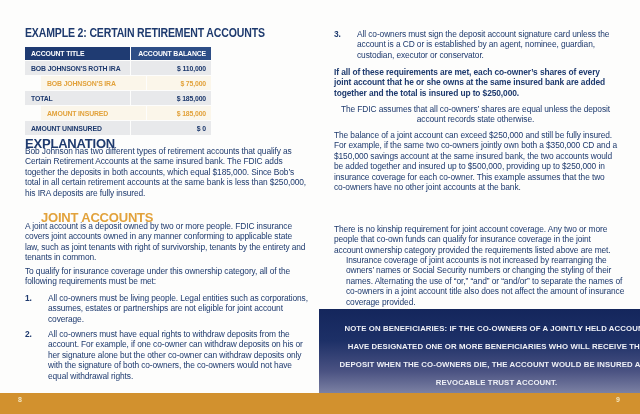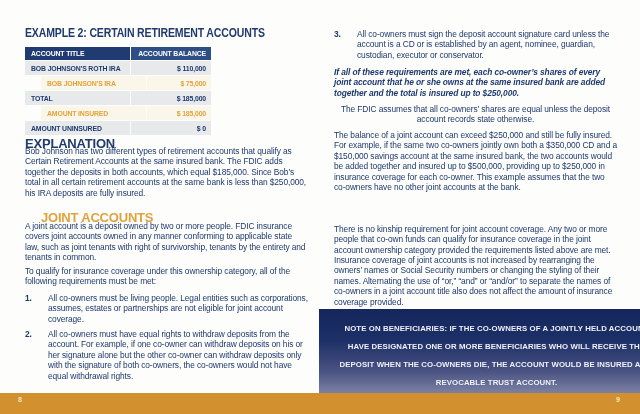--- a/index.html
+++ b/index.html
@@ -100,25 +100,25 @@
   <div class="list-item" style="left:25px;top:329px;">
     <span class="li-num">2.</span>
     <div class="li-txt">All co-owners must have equal rights to withdraw deposits from the account. For example, if one co-owner can withdraw deposits on his or her signature alone but the other co-owner can withdraw deposits only with the signature of both co-owners, the co-owners would not have equal withdrawal rights.</div>
   </div>
 
   <div class="list-item rp" style="top:29px;">
     <span class="li-num">3.</span>
     <div class="li-txt">All co-owners must sign the deposit account signature card unless the account is a CD or is established by an agent, nominee, guardian, custodian, executor or conservator.</div>
   </div>
 
-  <div class="body-par rp bold" style="top:67px;font-style:italic;">If all of these requirements are met, each co-owner’s shares of every joint account that he or she owns at the same insured bank are added together and the total is insured up to $250,000.</div>
+  <div class="body-par rp bold" style="top:67px;">If all of these requirements are met, each co-owner’s shares of every joint account that he or she owns at the same insured bank are added together and the total is insured up to $250,000.</div>
   <div class="body-par rp" style="top:104px;text-align:center;">The FDIC assumes that all co-owners’ shares are equal unless the deposit account records state otherwise.</div>
   <div class="body-par rp" style="top:130px;">The balance of a joint account can exceed $250,000 and still be fully insured. For example, if the same two co-owners jointly own both a $350,000 CD and a $150,000 savings account at the same insured bank, the two accounts would be added together and insured up to $500,000, providing up to $250,000 in insurance coverage for each co-owner. This example assumes that the two co-owners have no other joint accounts at the bank.</div>
   <div class="body-par rp" style="top:224px;">There is no kinship requirement for joint account coverage. Any two or more people that co-own funds can qualify for insurance coverage in the joint account ownership category provided the requirements listed above are met.</div>
-  <div class="body-par rp" style="top:255px;">Insurance coverage of joint accounts is not increased by rearranging the owners’ names or Social Security numbers or changing the styling of their names. Alternating the use of “or,” “and” or “and/or” to separate the names of co-owners in a joint account title also does not affect the amount of insurance coverage provided.</div>
+  <div class="body-par rp" style="top:255px;margin-left:12px;">Insurance coverage of joint accounts is not increased by rearranging the owners’ names or Social Security numbers or changing the styling of their names. Alternating the use of “or,” “and” or “and/or” to separate the names of co-owners in a joint account title also does not affect the amount of insurance coverage provided.</div>
 
   <div id="note-box">
     <div class="note-text">NOTE ON BENEFICIARIES: IF THE CO-OWNERS OF A JOINTLY HELD ACCOUNT HAVE DESIGNATED ONE OR MORE BENEFICIARIES WHO WILL RECEIVE THE DEPOSIT WHEN THE CO-OWNERS DIE, THE ACCOUNT WOULD BE INSURED AS A REVOCABLE TRUST ACCOUNT.</div>
   </div>
 
   <div id="footer-bar"></div>
   <div id="page-num-left" class="page-num">8</div>
   <div id="page-num-right" class="page-num">9</div>
 
 </div>

